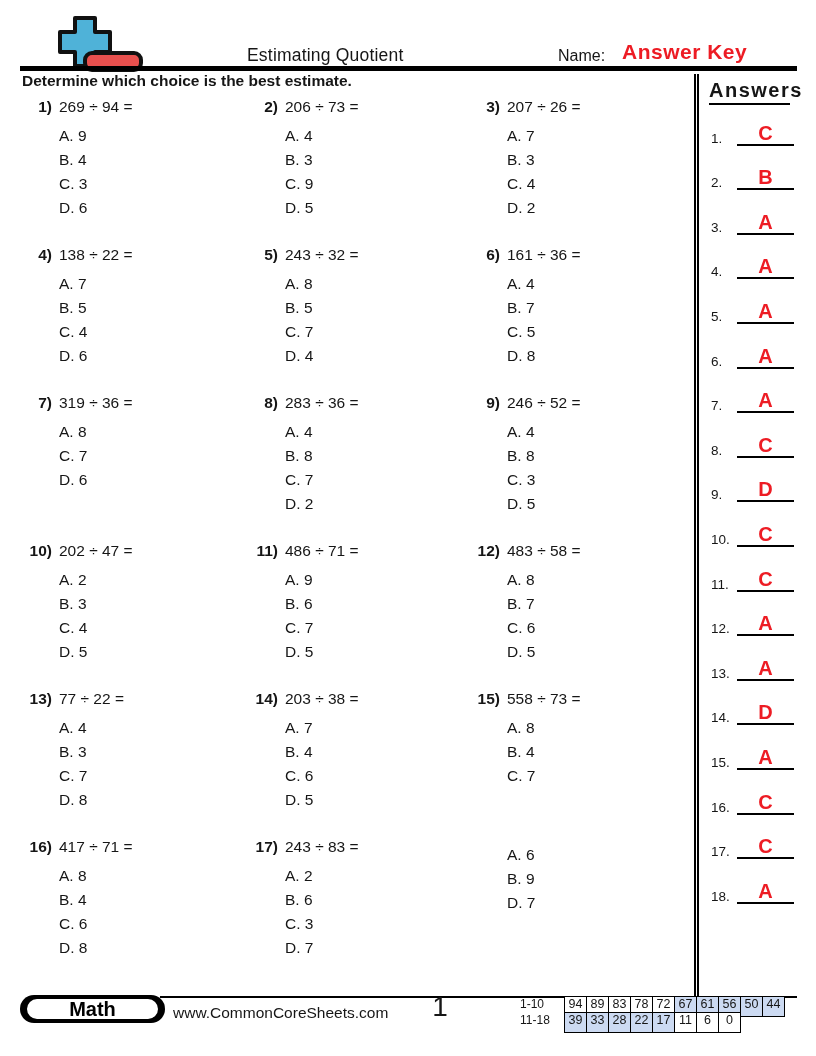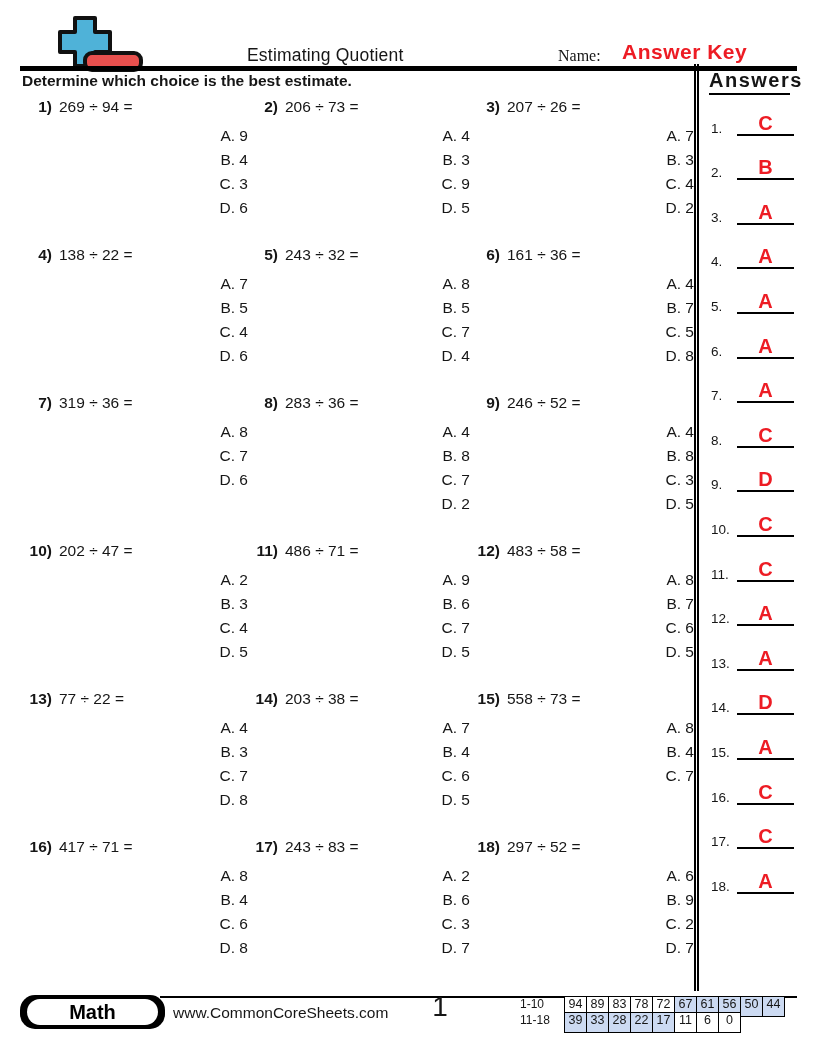--- a/index.html
+++ b/index.html
@@ -12,49 +12,49 @@
     position: relative;
     overflow: hidden;
   }
   .abs { position: absolute; }
 
   
   .logo { left: 47px; top: 15px; }
   .logo-plus { fill: var(--logo-blue); stroke: #111; stroke-width: 4; stroke-linejoin: round; }
   .logo-minus { fill: var(--logo-red); stroke: #111; stroke-width: 4; }
   .title { left: 247px; top: 45px; font-size: 17.5px; letter-spacing: .2px; }
-  .name-label { left: 558px; top: 47px; font-size: 16px; font-family: Liberation Serif, serif; }
+  .name-label { left: 558px; top: 47px; font-size: 16px; }
   .name-value { left: 622px; top: 40px; font-size: 21px; font-weight: bold; color: var(--accent-red); letter-spacing: .5px; }
   .top-rule { left: 20px; top: 66px; width: 777px; height: 4.5px; background: #000; }
 
   .instruction { left: 22px; top: 72px; font-size: 15.5px; font-weight: bold; }
 
   
-  .answers-panel { left: 694px; top: 64px; width: 103px; height: 927px; border-left: 5px double #000; }
+  .answers-panel { left: 694px; top: 74px; width: 103px; height: 927px; border-left: 5px double #000; }
   .answers-title {
     margin: 5px 7px 0 10px; text-align: center;
     font-size: 20px; font-weight: bold; letter-spacing: 1.5px;
     border-bottom: 2.5px solid #000; padding-bottom: 1px;
   }
   .answers-list { position: absolute; top: 27px; left: 0; right: 0; }
   .ans-item { height: 44.6px; display: flex; align-items: flex-end; padding-left: 12px; }
   .ans-num { font-size: 13.5px; width: 26px; flex: 0 0 26px; }
   .ans-slot { flex: 0 0 57px; border-bottom: 2px solid #000; text-align: center; }
   .ans-letter { display: inline-block; color: var(--accent-red); font-weight: bold; font-size: 20px; line-height: 1; padding-bottom: 1px; }
 
   
   .problems { left: 22px; top: 96px; width: 672px; display: grid; grid-template-columns: 226px 222px auto; grid-auto-rows: 148px; }
   .q-line { display: flex; align-items: baseline; font-size: 15.5px; line-height: 21px; }
   .q-num { font-weight: bold; width: 30px; flex: 0 0 30px; text-align: right; margin-right: 7px; }
-  .choices { margin: 7px 0 0 37px; text-align: right; }
+  .choices { margin: 7px 0 0 37px; }
   .choice { font-size: 15.5px; line-height: 24px; }
 
   
   .footer-rule { left: 160px; top: 996px; width: 637px; height: 2px; background: #000; }
-  .math-badge { left: 20px; top: 995px; width: 145px; height: 34px; background: #000; border-radius: 15px; }
+  .math-badge { left: 20px; top: 995px; width: 145px; height: 28px; background: #000; border-radius: 15px; }
   .math-badge-inner {
     position: absolute; inset: 4px 7px; background: #fff; border-radius: 16px;
     display: flex; align-items: center; justify-content: center;
     font-size: 20px; font-weight: bold; color: #000;
   }
   .website { left: 173px; top: 1004px; font-size: 15.5px; }
   .page-num { left: 418px; top: 991px; width: 44px; text-align: center; font-size: 28px; }
 
   .score-table { left: 520px; top: 996px; }
   .score-row { display: flex; height: 17px; }
@@ -395,28 +395,23 @@
       <span class="q-expr">243 ÷ 83 =</span>
     </div>
     <div class="choices">
         <div class="choice">A. 2</div>
         <div class="choice">B. 6</div>
         <div class="choice">C. 3</div>
         <div class="choice">D. 7</div>
       </div>
   </div>
     <div class="problem">
-    <div class="q-line">
-      <span class="q-num">18)</span>
-      <span class="q-expr">297 ÷ 52 =</span>
-    </div>
     <div class="choices">
         <div class="choice">A. 6</div>
         <div class="choice">B. 9</div>
-        <div class="choice">C. 2</div>
         <div class="choice">D. 7</div>
       </div>
   </div>
   </div>
 
 <div class="abs footer-rule"></div>
 <div class="abs math-badge">
   <div class="math-badge-inner">Math</div>
 </div>
 <div class="abs website">www.CommonCoreSheets.com</div>

